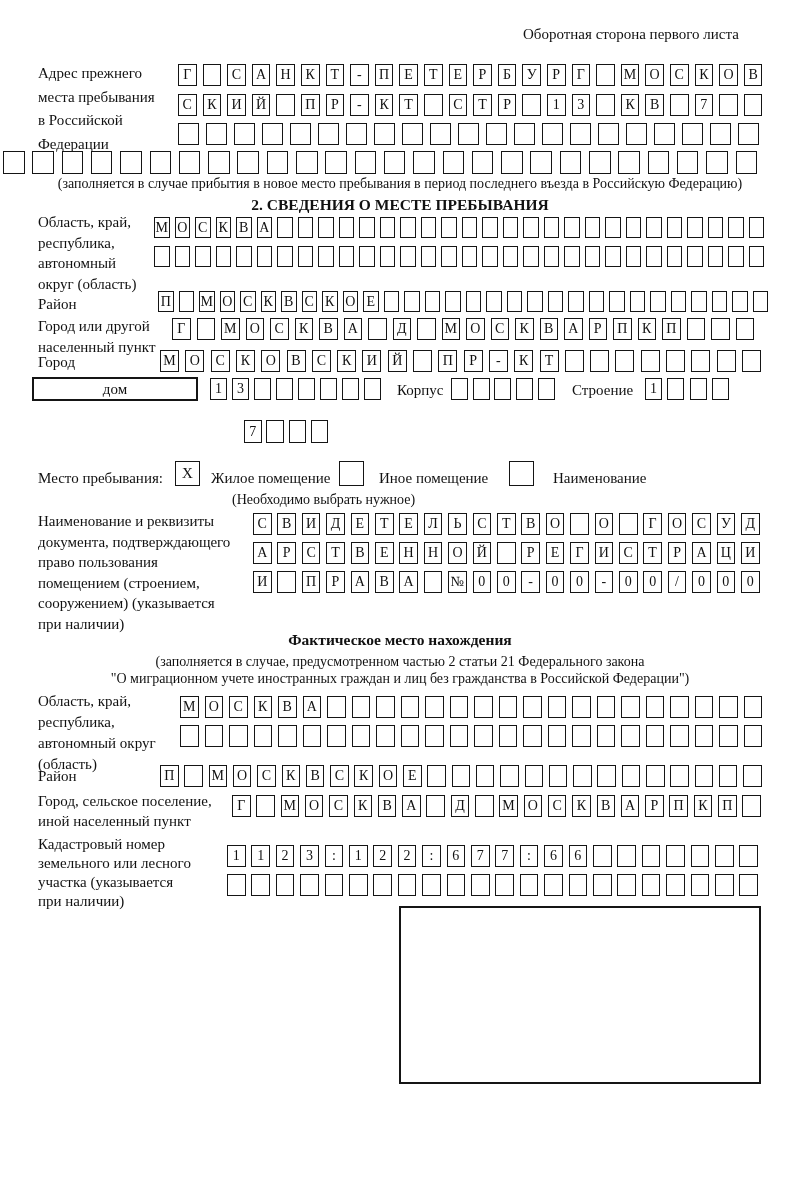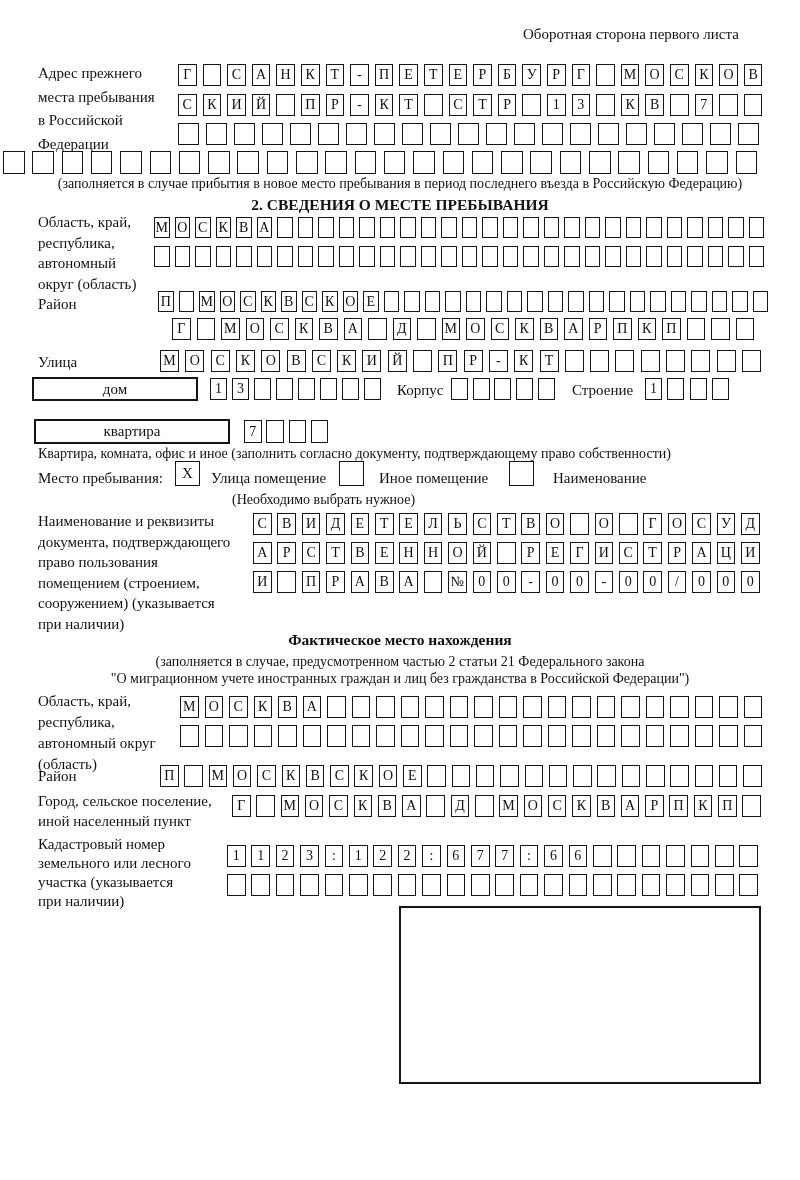--- a/index.html
+++ b/index.html
@@ -32,32 +32,32 @@
   <div class="abs lbl" style="left:523px;top:24px;">Оборотная сторона первого листа</div>
   <div class="abs cap center" style="top:176px;">(заполняется в случае прибытия в новое место пребывания в период последнего въезда в Российскую Федерацию)</div>
 
   <div class="abs bold center" style="top:196px;font-size:15.5px;">2. СВЕДЕНИЯ О МЕСТЕ ПРЕБЫВАНИЯ</div>
 
   <div class="abs lbl pre" style="left:38px;top:212px;line-height:20.5px;">Область, край,
 республика,
 автономный
 округ (область)</div>
   <div class="abs lbl" style="left:38px;top:294px;">Район</div>
-  <div class="abs lbl" style="left:38px;top:352px;">Улица</div>
+  <div class="abs lbl pre" style="left:38px;top:316px;line-height:21px;">Город или другой
+населенный пункт</div>
+  <div class="abs lbl" style="left:38px;top:352px;">Город</div>
 
   <div class="bigbox" style="left:32px;top:377px;width:166px;height:24px;">дом</div>
   <div class="abs lbl" style="left:397px;top:380px;">Корпус</div>
   <div class="abs lbl" style="left:572px;top:380px;">Строение</div>
 
-  <div class="bigbox" style="left:34px;top:419px;width:196px;height:25px;">квартира</div>
-  <div class="abs cap" style="left:38px;top:446px;">Квартира, комната, офис и иное (заполнить согласно документу, подтверждающему право собственности)</div>
 
   <div class="abs lbl" style="left:38px;top:468px;">Место пребывания:</div>
   <div class="checkbox" style="left:175px;top:461px;">X</div>
-  <div class="abs lbl" style="left:211px;top:468px;">Улица помещение</div>
+  <div class="abs lbl" style="left:211px;top:468px;">Жилое помещение</div>
   <div class="checkbox" style="left:339px;top:461px;"></div>
   <div class="abs lbl" style="left:379px;top:468px;">Иное помещение</div>
   <div class="checkbox" style="left:509px;top:461px;"></div>
   <div class="abs lbl" style="left:553px;top:468px;">Наименование</div>
   <div class="abs cap" style="left:232px;top:492px;">(Необходимо выбрать нужное)</div>
 
   <div class="abs lbl pre" style="left:38px;top:511px;line-height:20.6px;">Наименование и реквизиты
 документа, подтверждающего
 право пользования
 помещением (строением,

